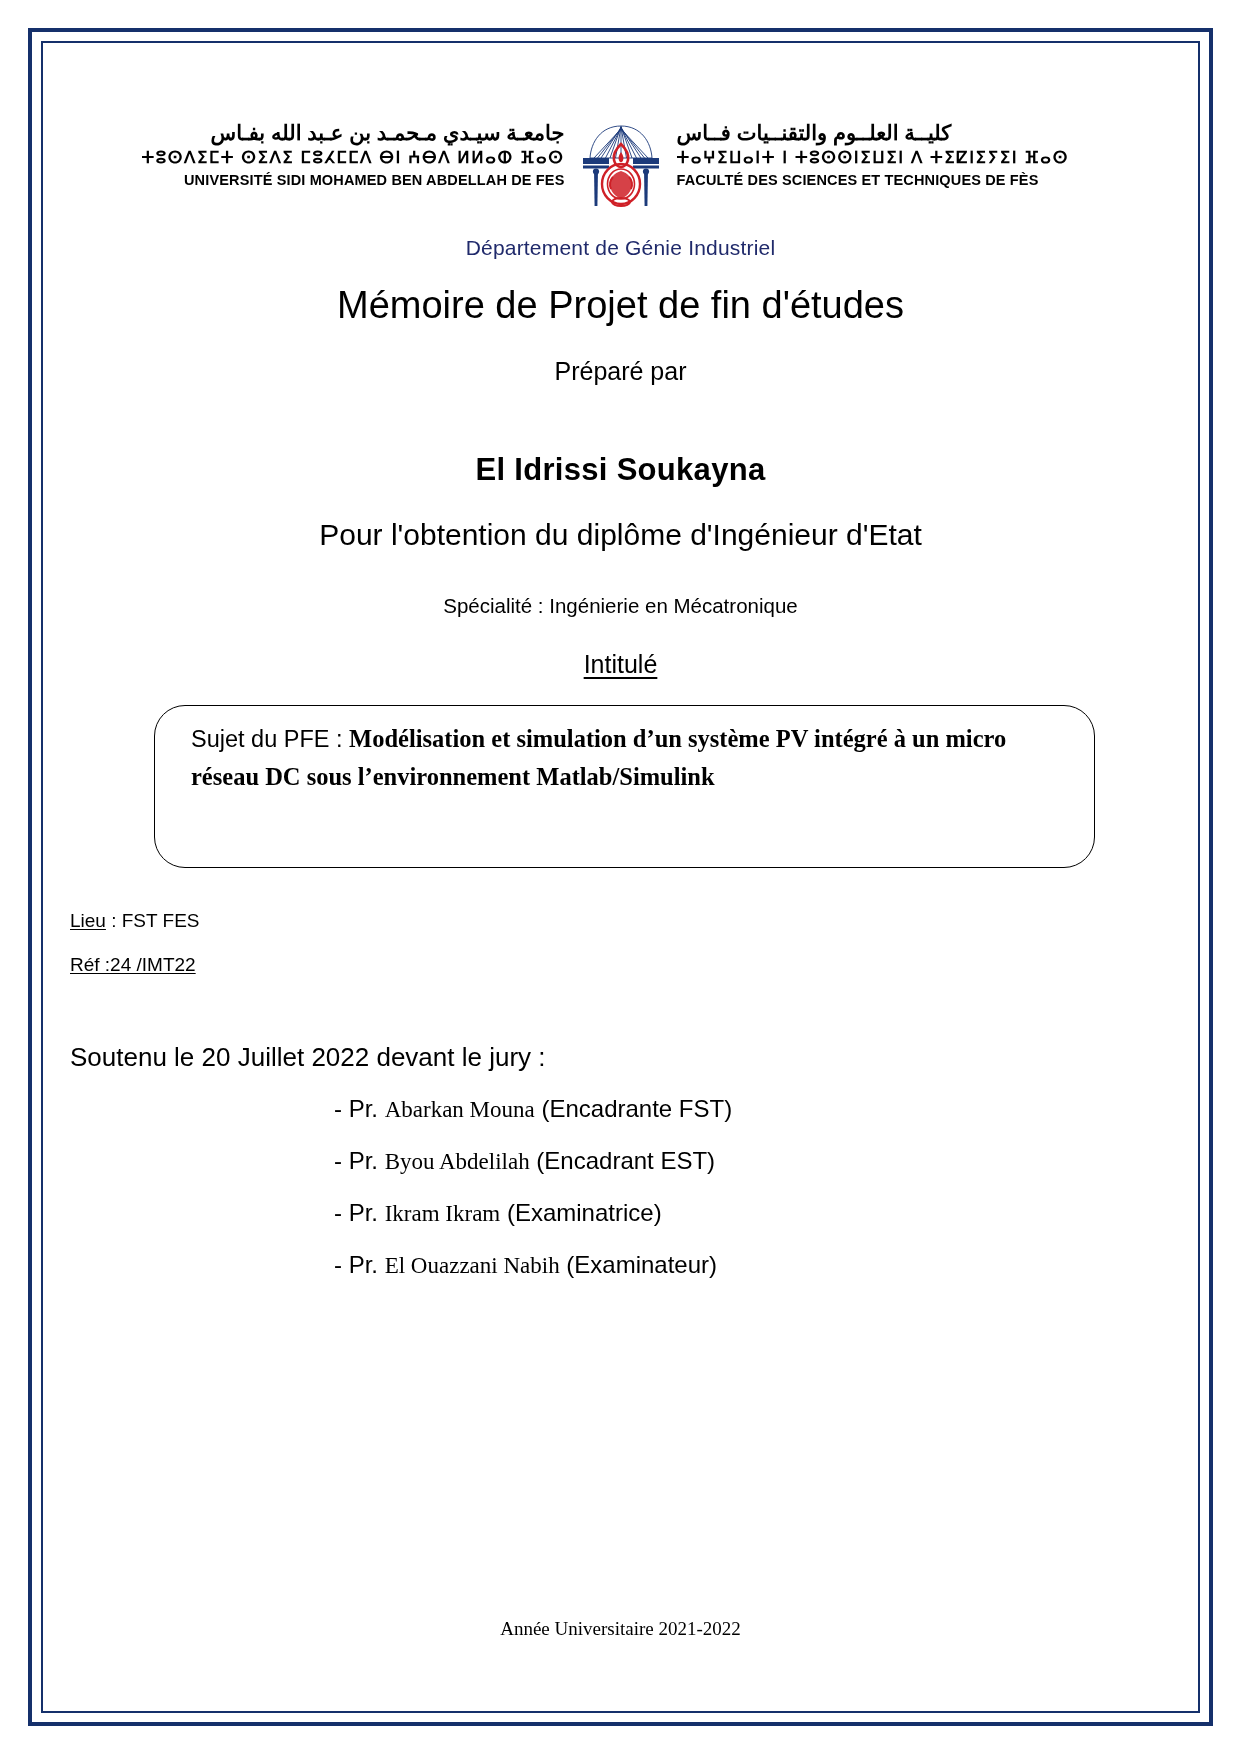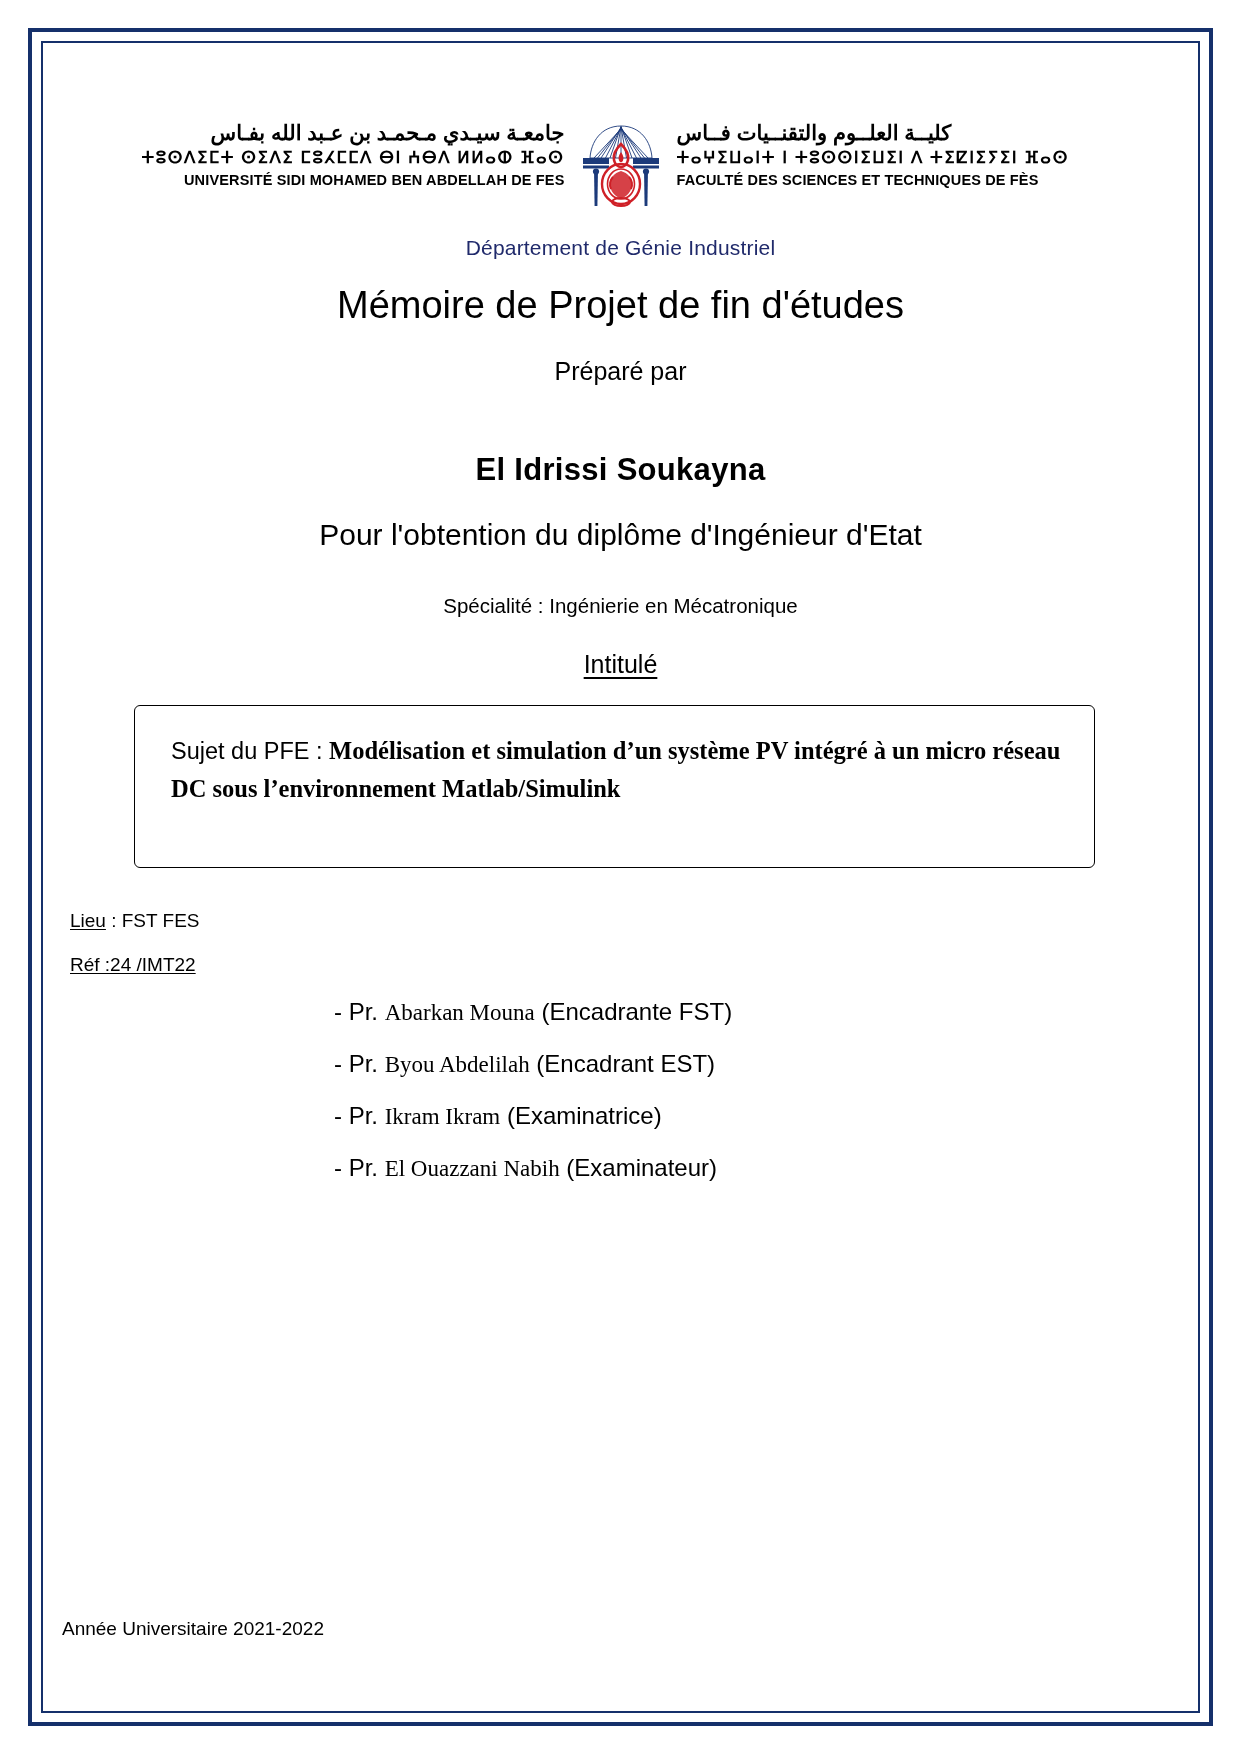--- a/index.html
+++ b/index.html
@@ -135,24 +135,24 @@
     margin-top: 32px;
   }
   .intitule {
     font-size: 25px;
     text-decoration: underline;
     text-underline-offset: 4px;
   }
 
   
   .subject-box {
-    margin: 26px 84px 0 72px;
+    margin: 26px 84px 0 92px;
     border: 1.7px solid #000;
-    border-radius: 6px;
-    padding: 26px 30px 26px 36px;
+    border-radius: 31px;
+    padding: 14px 30px 26px 36px;
     box-sizing: border-box;
     min-height: 163px;
   }
   .subject-line {
     font-size: 23.5px;
     line-height: 1.52;
   }
   .subject-prefix {
     font-family: "Liberation Sans", sans-serif;
     font-size: 23.5px;
@@ -198,21 +198,23 @@
     font-family: "Liberation Sans", sans-serif;
     font-size: 24px;
   }
 
   
   .footer {
     position: absolute;
     left: 0;
     right: 0;
     bottom: 56px;
+    text-align: center;
     font-size: 19px;
+    font-family: Liberation Serif, serif;
   }
 </style>
 </head>
 <body>
 
 <div class="page-frame-outer"></div>
 <div class="page-frame-inner"></div>
 
 <div class="page-content">
 
@@ -294,20 +296,21 @@
 
   <div class="meta-block">
     <div class="meta-row">
       <span class="u">Lieu</span><span> : FST FES</span>
     </div>
     <div class="meta-row">
       <span class="u">Réf :24 /IMT22</span>
     </div>
   </div>
 
+  <div class="defense">Soutenu le 20  Juillet 2022 devant le jury :</div>
 
   <div class="jury-list">
     <div class="jury-item">
       <span class="jury-role">- Pr.  </span><span class="jury-name">Abarkan  Mouna</span><span class="jury-role"> (Encadrante FST)</span>
     </div>
     <div class="jury-item">
       <span class="jury-role">- Pr.  </span><span class="jury-name">Byou Abdelilah</span><span class="jury-role"> (Encadrant EST)</span>
     </div>
     <div class="jury-item">
       <span class="jury-role">- Pr. </span><span class="jury-name">Ikram Ikram</span><span class="jury-role"> (Examinatrice)</span>

